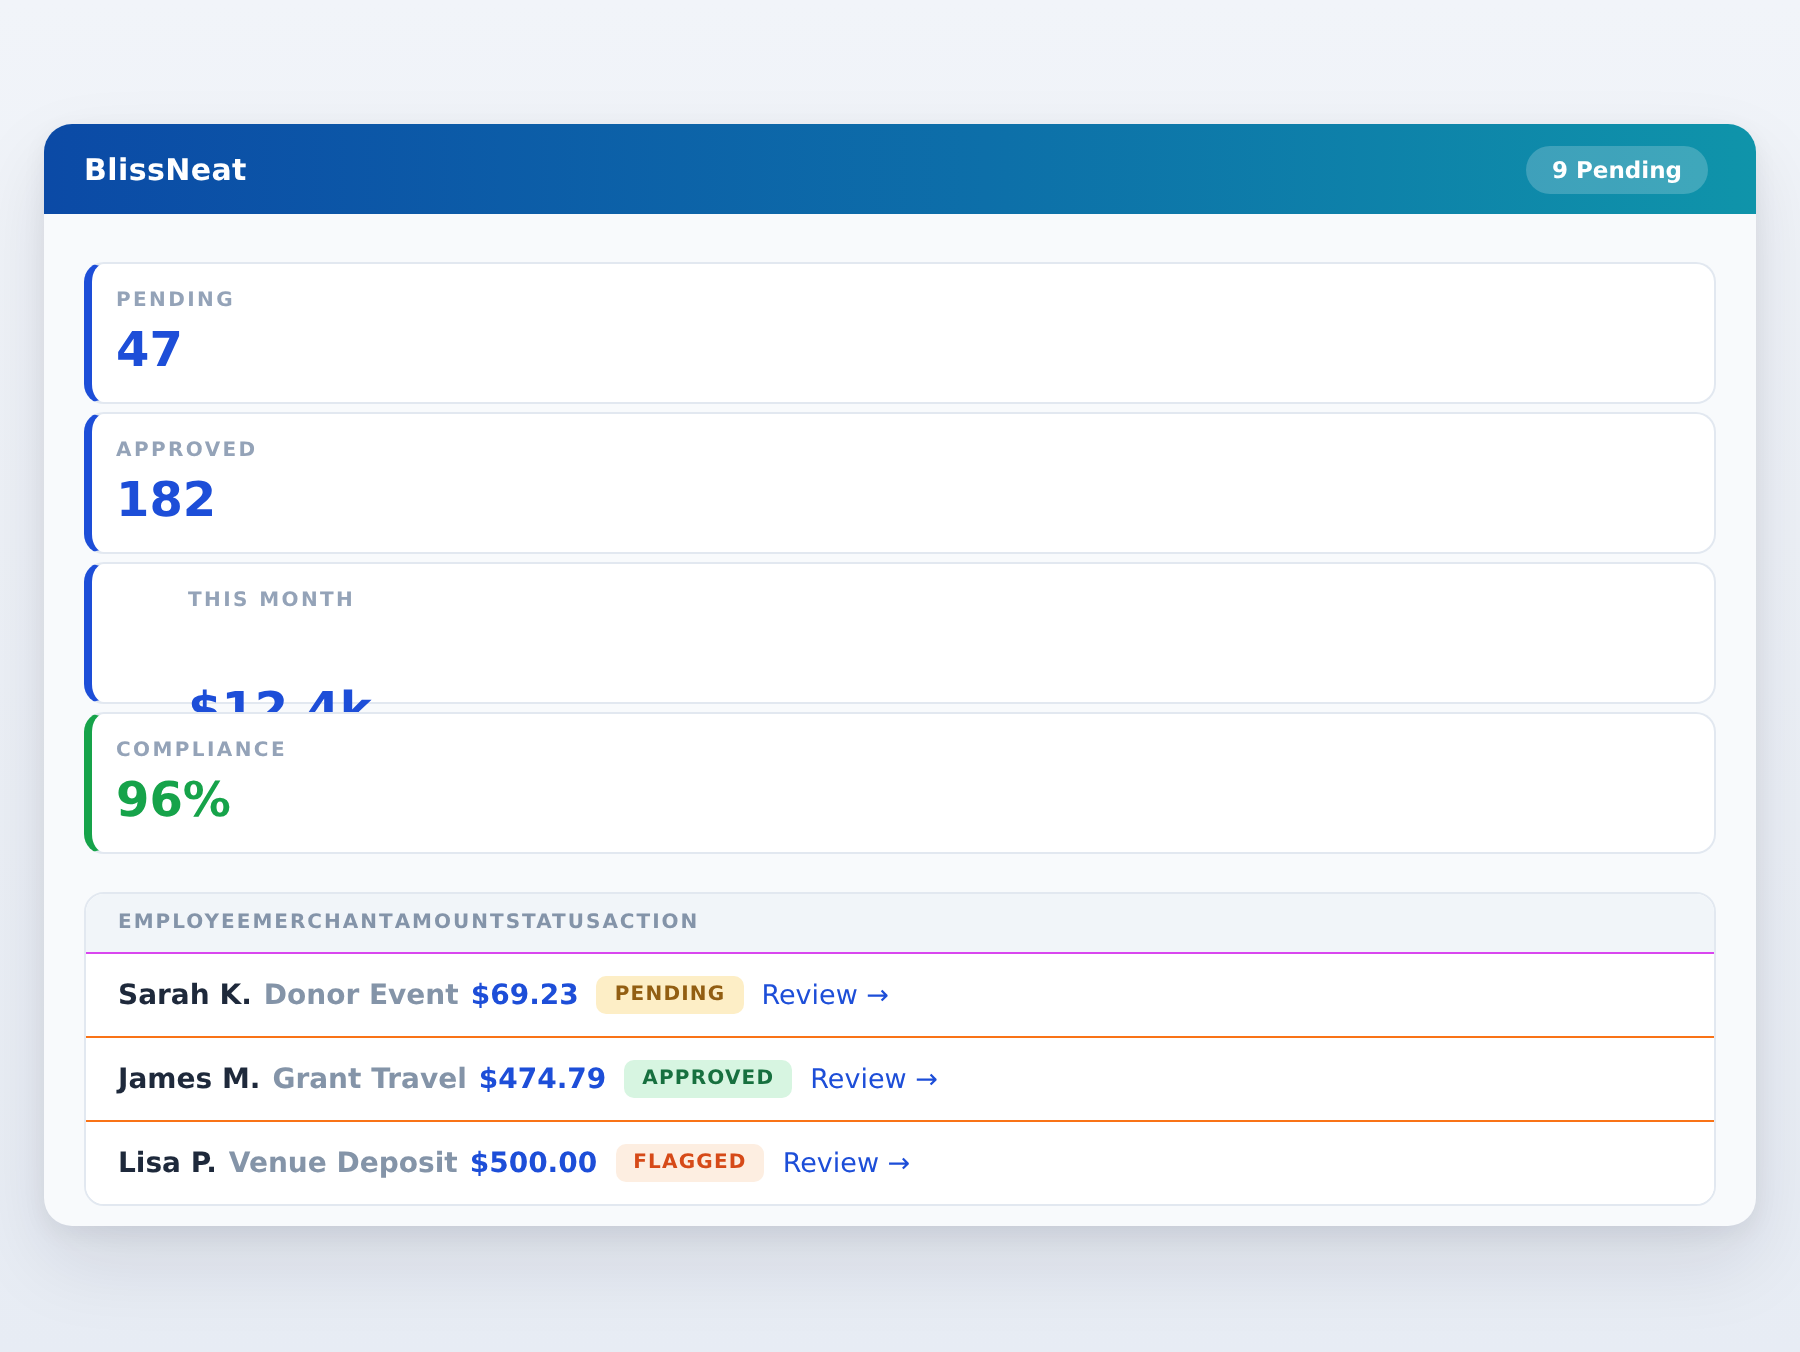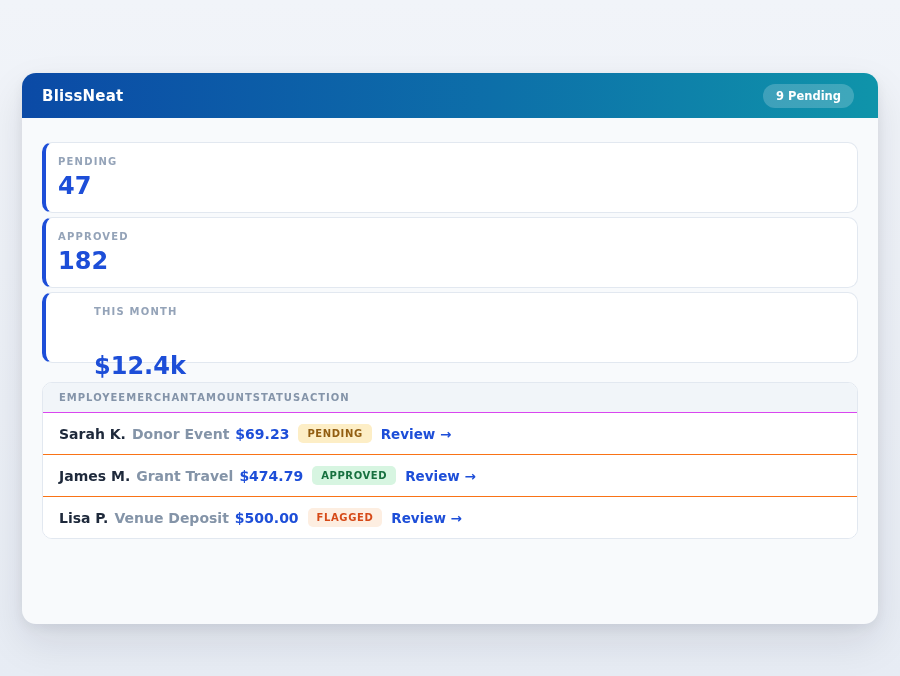--- a/index.html
+++ b/index.html
@@ -4,21 +4,21 @@
 <style>
   * { margin: 0; padding: 0; box-sizing: border-box; }
   html, body { width: 900px; height: 676px; overflow: hidden; }
   body {
     font-family: "DejaVu Sans", "Liberation Sans", sans-serif;
     background: linear-gradient(180deg, #f1f4f9 0%, #e7ecf4 100%);
     position: relative;
   }
   .app-card {
     position: absolute;
-    left: 22px; top: 73px;
+    left: 22px; top: 62px;
     width: 856px; height: 551px;
     background: #f8fafc;
     border-radius: 14px;
     box-shadow: 0 18px 40px rgba(15,23,42,.10), 0 4px 12px rgba(15,23,42,.06);
     overflow: hidden;
   }
   .app-header {
     height: 45px;
     background: linear-gradient(90deg, #0b4aa6 0%, #0d6fa9 55%, #0f94aa 100%);
     display: flex; align-items: center; justify-content: space-between;
@@ -76,21 +76,21 @@
   .table-row:last-child { border-bottom: none; }
   .cell-employee { font-size: 14px; font-weight: bold; color: #1e293b; }
   .cell-merchant { font-size: 14px; color: #8494a8; font-weight: bold; }
   .cell-amount   { font-size: 14px; font-weight: bold; color: #1d4ed8; }
   .status-badge {
     font-size: 10px; font-weight: bold; letter-spacing: .6px;
     padding: 4px 9px; border-radius: 5px; margin: 0 3px;
     text-transform: uppercase;
   }
   .review-link {
-    font-size: 13.5px; font-weight: bold; color: #1d4ed8;
+    font-size: 13.5px; font-weight: normal; color: #1d4ed8;
     text-decoration: none; cursor: pointer;
   }
 </style>
 </head>
 <body>
 
 <div class="app-card">
 
   <div class="app-header">
     <div class="app-title">BlissNeat</div>
@@ -104,20 +104,24 @@
         <div class="stat-label">PENDING</div>
         <div class="stat-value" style="color: rgb(29, 78, 216);">47</div>
       </div>
       <div class="stat-card" style="border-left-color: rgb(29, 78, 216);">
         <div class="stat-label">APPROVED</div>
         <div class="stat-value" style="color: rgb(29, 78, 216);">182</div>
       </div>
       <div class="stat-card" style="border-left-color: rgb(29, 78, 216); padding-left: 48px;">
         <div class="stat-label">THIS MONTH</div>
         <div class="stat-value" style="color: rgb(29, 78, 216); margin-top: 36px;">$12.4k</div>
+      </div>
+      <div class="stat-card" style="border-left-color: rgb(22, 163, 74);">
+        <div class="stat-label">COMPLIANCE</div>
+        <div class="stat-value" style="color: rgb(22, 163, 74);">96%</div>
       </div>
     </div>
 
     <div class="table-card">
 
       <div class="table-header">
         <span class="col-label">EMPLOYEE</span>
           <span class="col-label">MERCHANT</span>
           <span class="col-label">AMOUNT</span>
           <span class="col-label">STATUS</span>

